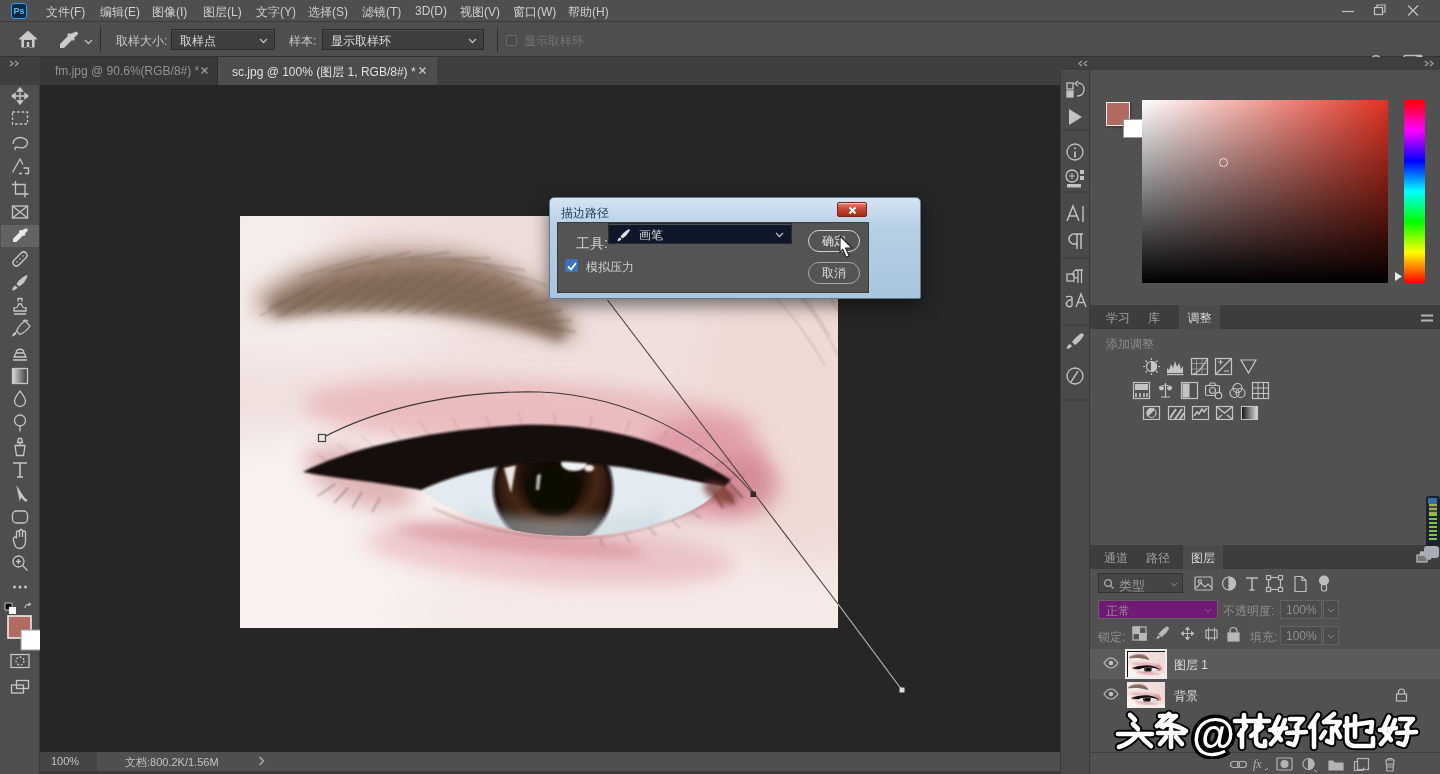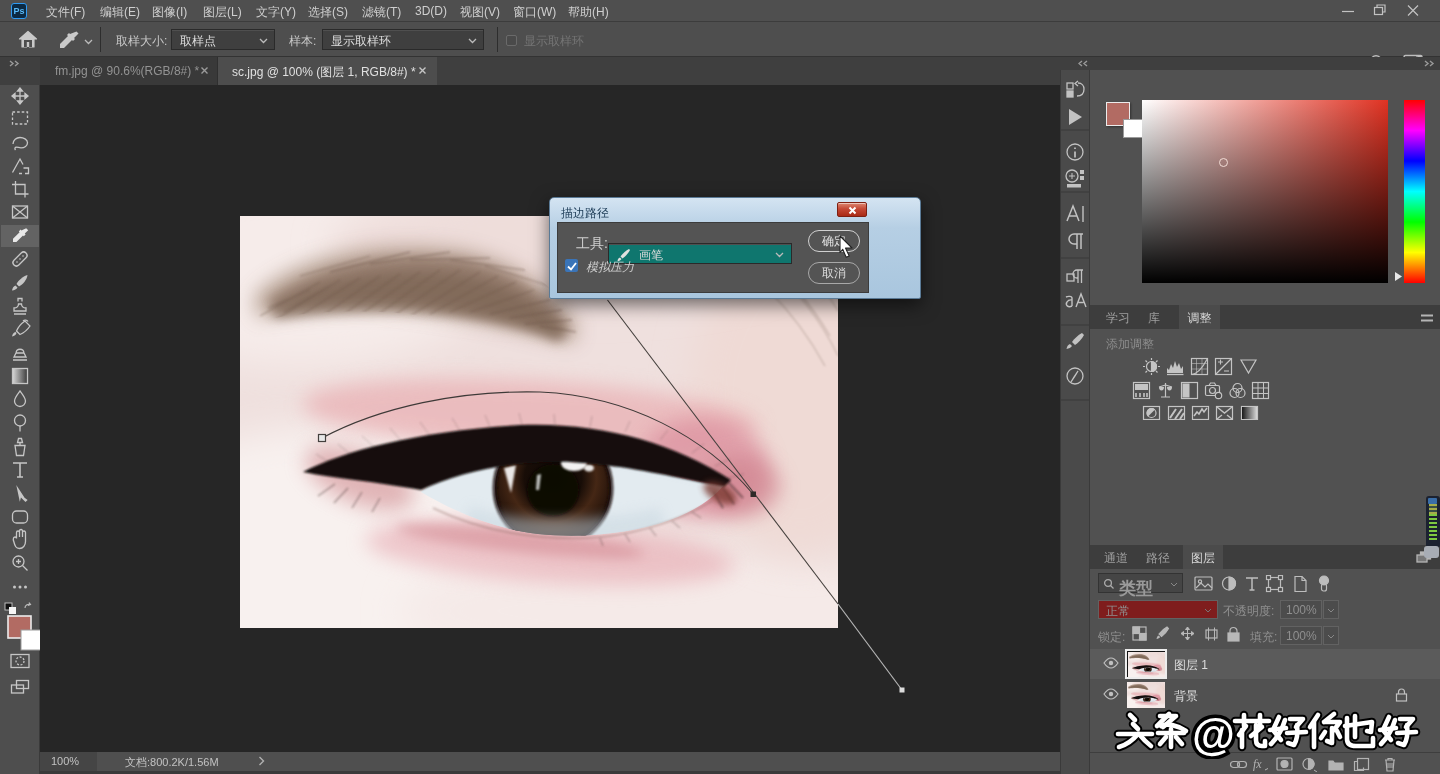--- a/index.html
+++ b/index.html
@@ -527,21 +527,21 @@
     <svg style="position:absolute;right:8px;top:6px" width="16" height="12" viewBox="0 0 16 12" fill="none" stroke="#b5b5b5" stroke-width="1.3">
         <rect x="4.5" y="1" width="10" height="7" fill="#b5b5b5"></rect>
         <rect x="1" y="4" width="10" height="7" fill="#777"></rect>
       </svg>
   </div>
   <div style="position:absolute;left:8px;top:503px;width:85px;height:20px;background:#454545;border:1px solid#333;">
      <svg style="position:absolute;left:4px;top:4px" width="12" height="12" viewBox="0 0 12 12" fill="none">
         <circle cx="5" cy="5" r="3.4" stroke="#aaa" stroke-width="1.3"></circle>
         <path d="M7.5 7.5l3 3" stroke="#aaa" stroke-width="1.3"></path>
       </svg>
-     <span style="position:absolute;left:20px;top:3px;font-size:17px;color:#9a9a9a;font-weight:bold;">类型</span>
+     <span style="position:absolute;left:20px;top:3px;font-size:13px;color:#9a9a9a;">类型</span>
      <svg style="position:absolute;right:4px;top:8px" width="8" height="5" viewBox="0 0 8 5">
         <path d="M1 1l3 3 3-3" stroke="#888" fill="none"></path>
       </svg>
   </div>
   <svg style="position:absolute;left:104px;top:505px" width="240" height="18" viewBox="0 0 240 18" fill="none" stroke="#bdbdbd" stroke-width="1.2">
     <g transform="translate(0,0)">
         <rect x="1" y="2" width="17" height="13" rx="1"></rect>
         <circle cx="6" cy="6.5" r="1.6"></circle>
         <path d="M2 13l5-5 4 4 3-3 4 4"></path>
       </g>
@@ -561,21 +561,21 @@
       </g>
     <g transform="translate(98,0)">
         <path d="M3 1.5h7l4 4v11H3z"></path>
         <path d="M10 1.5v4h4"></path>
       </g>
     <g transform="translate(122,0)">
         <circle cx="8" cy="5.5" r="4.5" fill="#bdbdbd"></circle>
         <rect x="5.5" y="9" width="5" height="7" rx="2"></rect>
       </g>
   </svg>
-  <div class="dd" style="left:8px;top:530px;width:120px;height:19px;background:#7f1d1d;border-color:#626262;box-shadow:none;">
+  <div class="dd" style="left:8px;top:530px;width:120px;height:19px;background:#701a75;border-color:#626262;box-shadow:none;">
     <span style="position:absolute;left:7px;top:2px;color:#8f8f8f;">正常</span>
     <svg style="position:absolute;right:5px;top:7px" width="8" height="5" viewBox="0 0 8 5">
         <path d="M1 1l3 3 3-3" stroke="#777" fill="none"></path>
       </svg>
   </div>
   <span class="glbl" style="left:133px;top:533px;color:#8f8f8f;">不透明度:</span>
   <div class="dd" style="left:190px;top:530px;width:42px;height:19px;background:#4c4c4c;border-color:#626262;box-shadow:none;">
       <span style="position:absolute;left:5px;top:2px;color:#8f8f8f;">100%</span>
     </div>
   <div class="dd" style="left:233px;top:530px;width:16px;height:19px;background:#4c4c4c;border-color:#626262;box-shadow:none;">
@@ -679,36 +679,36 @@
 </div>
 <div class="abs" id="dialog" style="left:549px;top:197px;width:372px;height:102px;background:linear-gradient(to bottom,#d4e4f2,#b6cfe4 30%,#a9c6de);border:1px solid#5a7a96;border-radius:5px 5px 2px 2px;box-shadow:0 6px 18px rgba(0,0,0,.55);padding-left:32px;">
   <span style="position:absolute;left:11px;top:7px;font-size:12px;color:#1b3a55;">描边路径</span>
   <div style="position:absolute;left:287px;top:4px;width:30px;height:15px;background:linear-gradient(to bottom,#dd8872,#c54936 45%,#a92a16);border:1px solid#7e2012;border-radius:2px;box-shadow:inset 0 1px 0 rgba(255,255,255,.5);">
     <svg style="position:absolute;left:10px;top:3px" width="9" height="9" viewBox="0 0 9 9">
         <path d="M1.5 1.5l6 6M7.5 1.5l-6 6" stroke="#fff" stroke-width="2"></path>
       </svg>
   </div>
   <div style="position:absolute;left:7px;top:24px;width:312px;height:71px;background:#545454;border:1px solid#3c3c3c;">
     <span style="position:absolute;left:18px;top:12px;font-size:14px;color:#cfcfcf;">工具:</span>
-    <div class="dd" style="left:50px;top:20px;width:184px;height:21px;background:#0f766e;">
+    <div class="dd" style="left:50px;top:0;width:184px;height:21px;background:#0f172a;">
       <svg style="position:absolute;left:8px;top:4px" width="14" height="14" viewBox="0 0 14 14">
           <path d="M12 1c-3 1.5-6.5 4.5-8.5 7.5l2 2C8.5 8.5 11.5 5 13 2z" fill="#e0e0e0"></path>
           <path d="M3 9.5c-1.5.4-2.3 1.8-2.5 3.7 1.9-.2 3.3-1 4-2.2z" fill="#e0e0e0"></path>
         </svg>
       <span style="position:absolute;left:30px;top:3px;">画笔</span>
       <svg style="position:absolute;right:7px;top:8px" width="9" height="6" viewBox="0 0 9 6">
           <path d="M1 1l3.5 3.5L8 1" stroke="#bbb" fill="none" stroke-width="1.3"></path>
         </svg>
     </div>
     <div style="position:absolute;left:7px;top:36px;width:13px;height:13px;background:#3a74b8;border-radius:2px;">
       <svg style="position:absolute;left:2px;top:2.5px" width="10" height="9" viewBox="0 0 10 9">
           <path d="M1 4.5L4 7.5L9 1" stroke="#fff" fill="none" stroke-width="1.8"></path>
         </svg>
     </div>
-    <span style="position:absolute;left:28px;top:36px;font-size:12px;color:#cfcfcf;font-style:italic;">模拟压力</span>
+    <span style="position:absolute;left:28px;top:36px;font-size:12px;color:#cfcfcf;">模拟压力</span>
     <div style="position:absolute;left:250px;top:7px;width:52px;height:22px;border:1px solid#d0d0d0;border-radius:11px;color:#e2e2e2;font-size:12px;text-align:center;line-height:20px;">确定</div>
     <div style="position:absolute;left:250px;top:39px;width:52px;height:22px;border:1px solid#a8a8a8;border-radius:11px;color:#dcdcdc;font-size:12px;text-align:center;line-height:20px;">取消</div>
   </div>
 </div>
 <svg class="abs" style="left:838px;top:235px;z-index:50" width="18" height="23" viewBox="0 0 18 23">
     <path d="M2 1l12 12h-6.5l3.7 8-3 1.3-3.5-8L2 17.5z" fill="#fff" stroke="#222" stroke-width="1.1" stroke-linejoin="round"></path>
   </svg>
 <div class="abs" id="volmeter" style="left:1424px;top:496px;width:16px;height:64px;">
   <div style="position:absolute;left:2px;top:0;width:14px;height:52px;background:#1c2230;border-radius:3px;"></div>
   <div style="position:absolute;left:4px;top:2px;width:9px;height:6px;background:#3a6ea8;border-radius:1px;"></div>

